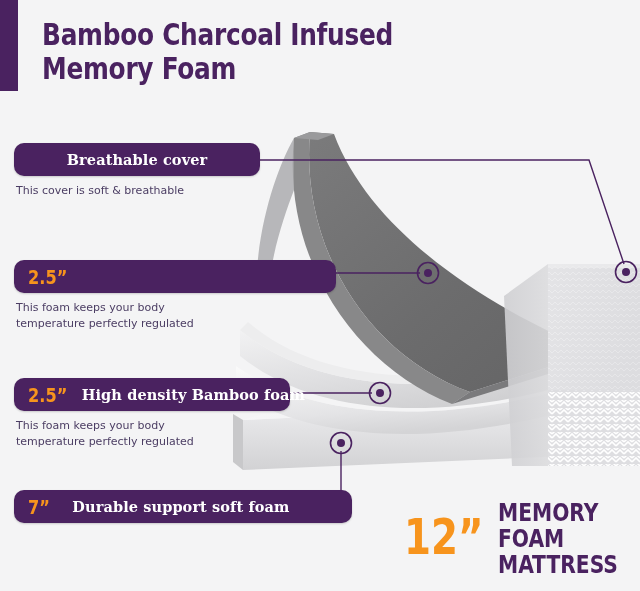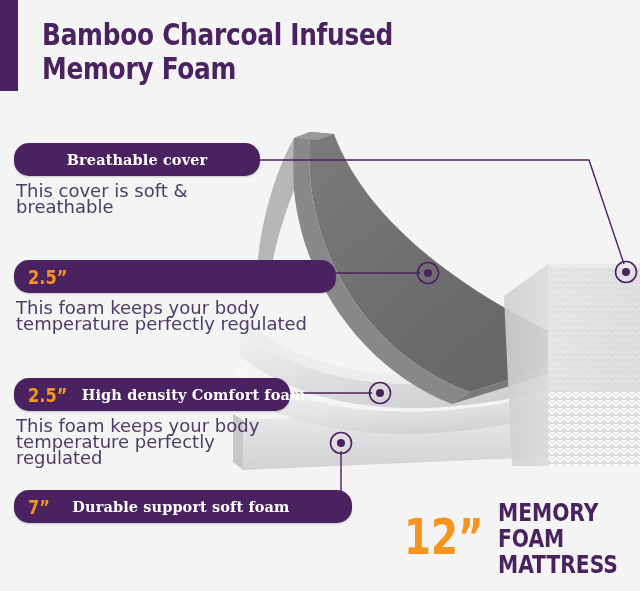--- a/index.html
+++ b/index.html
@@ -56,21 +56,21 @@
   }
 
   
   .callout {
     position: absolute;
   }
   .pill {
     display: inline-flex;
     align-items: center;
     background: #4a2260;
-    border-radius: 15px;
+    border-radius: 10px;
     height: 33px;
     padding: 0 14px;
     box-sizing: border-box;
     box-shadow: 0 1px 2px rgba(0,0,0,0.18);
     white-space: nowrap;
   }
   .pill .measure {
     font-family: "DejaVu Sans Condensed", "Liberation Sans Narrow", "Liberation Sans", sans-serif;
     font-weight: bold;
     font-size: 20px;
@@ -85,21 +85,21 @@
     font-size: 14.5px;
     color: #ffffff;
     letter-spacing: 0.1px;
   }
   .pill.centered {
     justify-content: center;
   }
   .desc {
     margin-top: 7px;
     font-family: "DejaVu Sans", "Liberation Sans", sans-serif;
-    font-size: 18px;
+    font-size: 11px;
     line-height: 16px;
     color: #4b3d63;
     white-space: pre-line;
     padding-left: 2px;
   }
 
   
   .bottom-headline {
     position: absolute;
     left: 404px;
@@ -268,21 +268,21 @@
     <div class="pill" style="width:322px;">
       <span class="measure">2.5”</span>
     </div>
     <div class="desc">This foam keeps your body
 temperature perfectly regulated</div>
   </div>
 
   <div class="callout" style="left:14px; top:378px; width:280px;">
     <div class="pill" style="width:276px;">
       <span class="measure">2.5”</span>
-      <span class="pill-label">High density Comfort foam</span>
+      <span class="pill-label">High density Bamboo foam</span>
     </div>
     <div class="desc">This foam keeps your body
 temperature perfectly regulated</div>
   </div>
 
   <div class="callout" style="left:14px; top:490px; width:340px;">
     <div class="pill" style="width:338px;">
       <span class="measure">7”</span>
       <span class="pill-label" style="padding-left:10px;">Durable support soft foam</span>
     </div>

